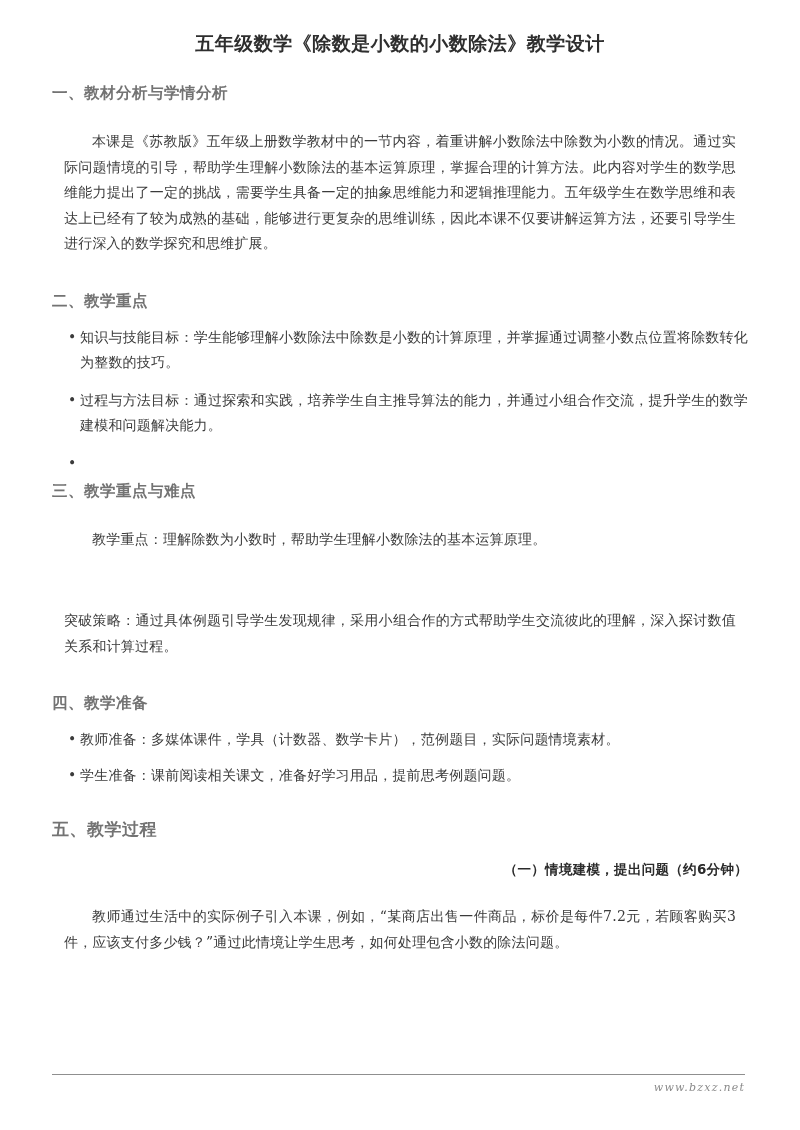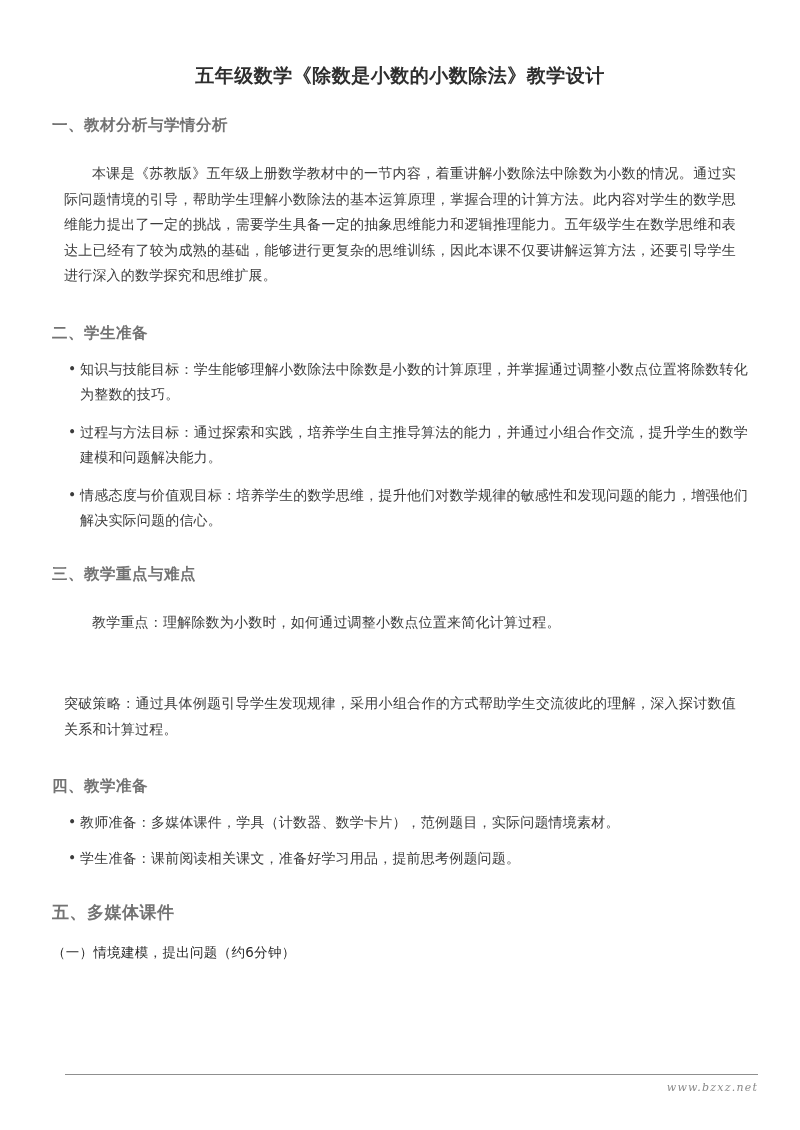--- a/index.html
+++ b/index.html
@@ -47,42 +47,43 @@
   }
 
   .doc-title {
     text-align: center;
     font-family: "DejaVu Sans", "Liberation Sans", sans-serif;
     font-weight: bold;
     font-size: 19px;
     color: #2e2e2e;
     letter-spacing: 0.5px;
     margin: 0;
-    padding-top: 63px;
+    padding-top: 31px;
   }
 
   .h1 {
     font-family: "DejaVu Sans", "Liberation Sans", sans-serif;
     font-weight: bold;
     font-size: 15.5px;
     color: #737373;
     margin: 0;
     letter-spacing: 0.5px;
   }
   .h1.big {
     font-size: 17px;
   }
 
   .h2 {
     font-family: "DejaVu Sans", "Liberation Sans", sans-serif;
-    font-weight: normal;
+    font-weight: bold;
     font-size: 13.5px;
     color: #2b2b2b;
     margin: 0;
     letter-spacing: 0.3px;
+    text-align: right;
   }
 
   p.body {
     font-size: 14px;
     line-height: 25.5px;
     margin: 12px;
     color: #3b3b3b;
     text-align: justify;
     text-justify: inter-ideograph;
     letter-spacing: 0.2px;
@@ -117,21 +118,21 @@
   
   .sp-a { height: 26px; }   
   .sp-b { height: 13px; }   
   .sp-c { height: 22px; }   
   .sp-e { height: 16px; }
   .sp-f { height: 30px; }
 
   
   .footer {
     position: absolute;
-    left: 65px;
+    left: 52px;
     top: 1074px;
     width: 693px;
     z-index: 3;
   }
   .footer-rule {
     height: 1px;
     background: #8f8f8f;
     width: 100%;
   }
   .footer-text {
@@ -155,42 +156,41 @@
     <h1 class="doc-title">五年级数学《除数是小数的小数除法》教学设计</h1>
 
     <div class="sp-a"></div>
 
     <h2 class="h1">一、教材分析与学情分析</h2>
     <div class="sp-b"></div>
     <p class="body indent">本课是《苏教版》五年级上册数学教材中的一节内容，着重讲解小数除法中除数为小数的情况。通过实际问题情境的引导，帮助学生理解小数除法的基本运算原理，掌握合理的计算方法。此内容对学生的数学思维能力提出了一定的挑战，需要学生具备一定的抽象思维能力和逻辑推理能力。五年级学生在数学思维和表达上已经有了较为成熟的基础，能够进行更复杂的思维训练，因此本课不仅要讲解运算方法，还要引导学生进行深入的数学探究和思维扩展。</p>
 
     <div class="sp-c"></div>
 
-    <h2 class="h1">二、学生准备</h2>
+    <h2 class="h1">二、教学重点</h2>
     <div class="sp-b"></div>
     <ul class="bullets">
       <li>
         <span class="dot">•</span>
         <span>知识与技能目标：学生能够理解小数除法中除数是小数的计算原理，并掌握通过调整小数点位置将除数转化为整数的技巧。</span>
       </li>
       <li style="margin-top:12px">
         <span class="dot">•</span>
         <span>过程与方法目标：通过探索和实践，培养学生自主推导算法的能力，并通过小组合作交流，提升学生的数学建模和问题解决能力。</span>
       </li>
       <li style="margin-top:12px">
         <span class="dot">•</span>
-        <span>情感态度与价值观目标：培养学生的数学思维，提升他们对数学规律的敏感性和发现问题的能力，增强他们解决实际问题的信心。</span>
       </li>
     </ul>
 
     <div class="sp-f"></div>
 
     <h2 class="h1">三、教学重点与难点</h2>
     <div class="sp-b"></div>
-    <p class="body indent">教学重点：理解除数为小数时，如何通过调整小数点位置来简化计算过程。</p>
+    <p class="body indent">教学重点：理解除数为小数时，帮助学生理解小数除法的基本运算原理。</p>
     <div class="sp-e"></div>
     <div class="sp-e"></div>
     <p class="body noindent">突破策略：通过具体例题引导学生发现规律，采用小组合作的方式帮助学生交流彼此的理解，深入探讨数值关系和计算过程。</p>
 
     <div class="sp-c"></div>
 
     <h2 class="h1">四、教学准备</h2>
     <div class="sp-b"></div>
     <ul class="bullets">
       <li>
@@ -198,24 +198,25 @@
         <span>教师准备：多媒体课件，学具（计数器、数学卡片），范例题目，实际问题情境素材。</span>
       </li>
       <li style="margin-top:10px">
         <span class="dot">•</span>
         <span>学生准备：课前阅读相关课文，准备好学习用品，提前思考例题问题。</span>
       </li>
     </ul>
 
     <div class="sp-f"></div>
 
-    <h2 class="h1 big">五、多媒体课件</h2>
+    <h2 class="h1 big">五、教学过程</h2>
     <div style="height:20px"></div>
     <h3 class="h2">（一）情境建模，提出问题（约6分钟）</h3>
     <div class="sp-b"></div>
+    <p class="body indent">教师通过生活中的实际例子引入本课，例如，“某商店出售一件商品，标价是每件7.2元，若顾客购买3件，应该支付多少钱？”通过此情境让学生思考，如何处理包含小数的除法问题。</p>
 
   </div>
 
   <div class="footer">
     <div class="footer-rule"></div>
     <div class="footer-text">www.bzxz.net</div>
   </div>
 
 </div>
 

